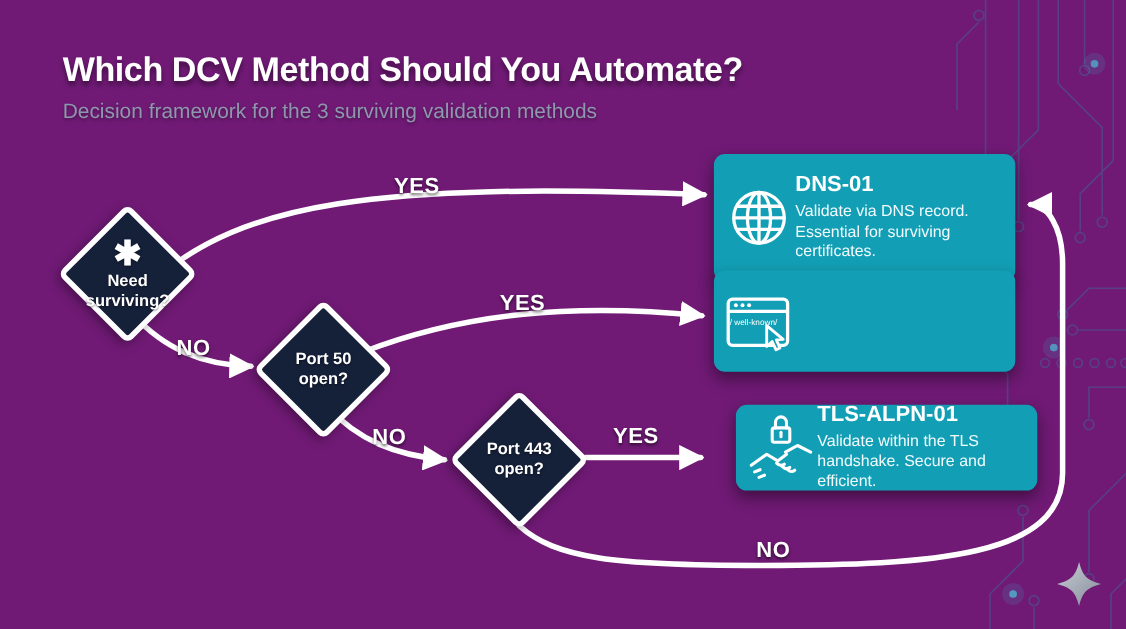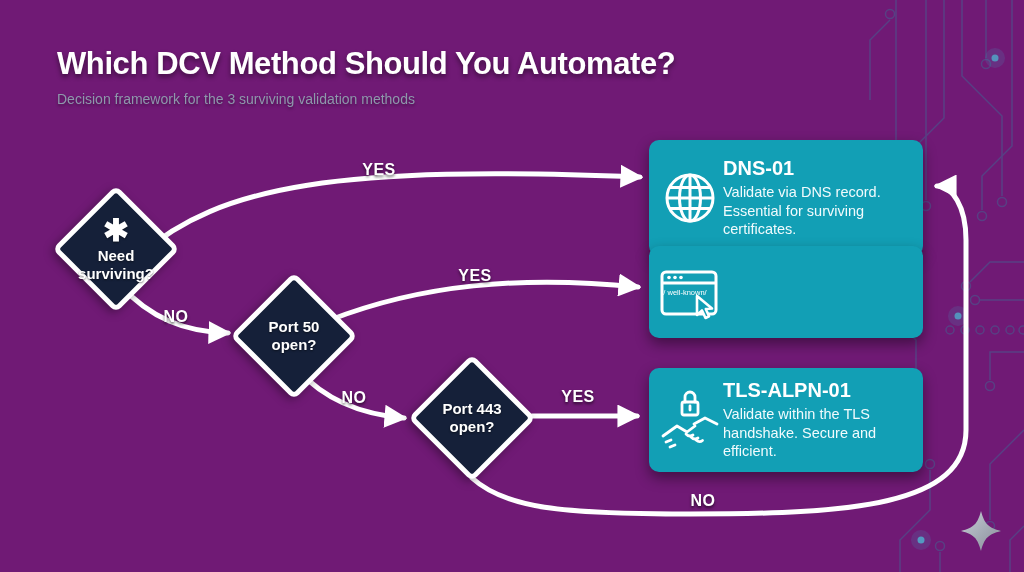--- a/index.html
+++ b/index.html
@@ -8,21 +8,21 @@
     background:#701a75;
     font-family:"Liberation Sans",sans-serif;color:#ffffff;
   }
   
   .hdr{position:absolute;left:57px;top:46px;z-index:5;}
   .hdr h1{
     margin:0;font-size:31px;font-weight:700;letter-spacing:-0.4px;color:#ffffff;
     text-shadow:0 3px 5px rgba(0,0,0,.45);
   }
   .hdr p{
-    margin:9px 0 0 0;font-size:14px;color:#8e98ac;letter-spacing:0;
+    margin:9px 0 0 0;font-size:19px;color:#8e98ac;letter-spacing:0;
     text-shadow:0 2px 3px rgba(0,0,0,.35);
   }
   
   .diamond{
     position:absolute;width:128px;height:128px;margin:-64px 0 0 -64px;
     display:flex;align-items:center;justify-content:center;z-index:6;
   }
   .diamond-shape{
     position:absolute;inset:19px;transform:rotate(45deg);
     border:5px solid #ffffff;border-radius:7px;background:#152039;
@@ -41,21 +41,21 @@
     padding:8px 10px 8px 8px;box-sizing:border-box;z-index:4;
     box-shadow:0 6px 14px rgba(0,0,0,.42);
   }
   .card-icon{flex:0 0 66px;display:flex;align-items:flex-start;justify-content:center;}
   .card-text{flex:1;min-width:0;padding-right:2px;}
   .card-text h3{margin:0 0 3px 0;font-size:20px;font-weight:700;letter-spacing:0;}
   .card-text p{margin:0;font-size:14.5px;line-height:18.5px;color:#f1fbfd;}
   
   .edge-label{
     position:absolute;transform:translate(-50%,-50%);z-index:7;
-    font-size:16px;font-weight:700;letter-spacing:.5px;
+    font-size:20px;font-weight:700;letter-spacing:.5px;
     text-shadow:0 2px 3px rgba(0,0,0,.6);
   }
   
   .arrows,.circuit,.sparkle{position:absolute;pointer-events:none;}
   .arrows{left:0;top:0;z-index:5;}
   .circuit{right:0;top:0;z-index:1;opacity:.9;}
   .sparkle{z-index:8;}
 </style>
 </head>
 <body>
@@ -144,21 +144,21 @@
         </g>
         <circle cx="10" cy="13.5" r="1.8" fill="#ffffff"></circle>
         <circle cx="16" cy="13.5" r="1.8" fill="#ffffff"></circle>
         <circle cx="22" cy="13.5" r="1.8" fill="#ffffff"></circle>
         <text x="26" y="31" font-size="7.5" fill="#ffffff" text-anchor="middle" font-family="Liberation Sans, sans-serif">/ well-known/</text>
         <path d="M38 32 L38 51 L43 46.5 L46.5 54 L50 52.3 L46.8 45 L53 44.5 Z" fill="#129fb5" stroke="#ffffff" stroke-width="2.6" stroke-linejoin="round"></path>
       </svg>
     </div>
   </div>
 
-  <div class="card" style="top:368px;height:104px;">
+  <div class="card" style="top:368px;height:78px;margin-left:20px;">
     <div class="card-icon">
       <svg width="62" height="64" viewBox="-31 -34 62 64">
         <g stroke="#ffffff" stroke-width="2.8" fill="none" stroke-linecap="round" stroke-linejoin="round">
 
           <path d="M-5 -20 V-25 a5 5 0 0 1 10 0 V-20"></path>
           <rect x="-8" y="-20" width="16" height="13" rx="2"></rect>
           <line x1="0" y1="-16" x2="0" y2="-12"></line>
 
           <path d="M-27 14 L-13 4 L-3 10 L5 4"></path>
           <path d="M27 2 L15 -4 L4 2"></path>

